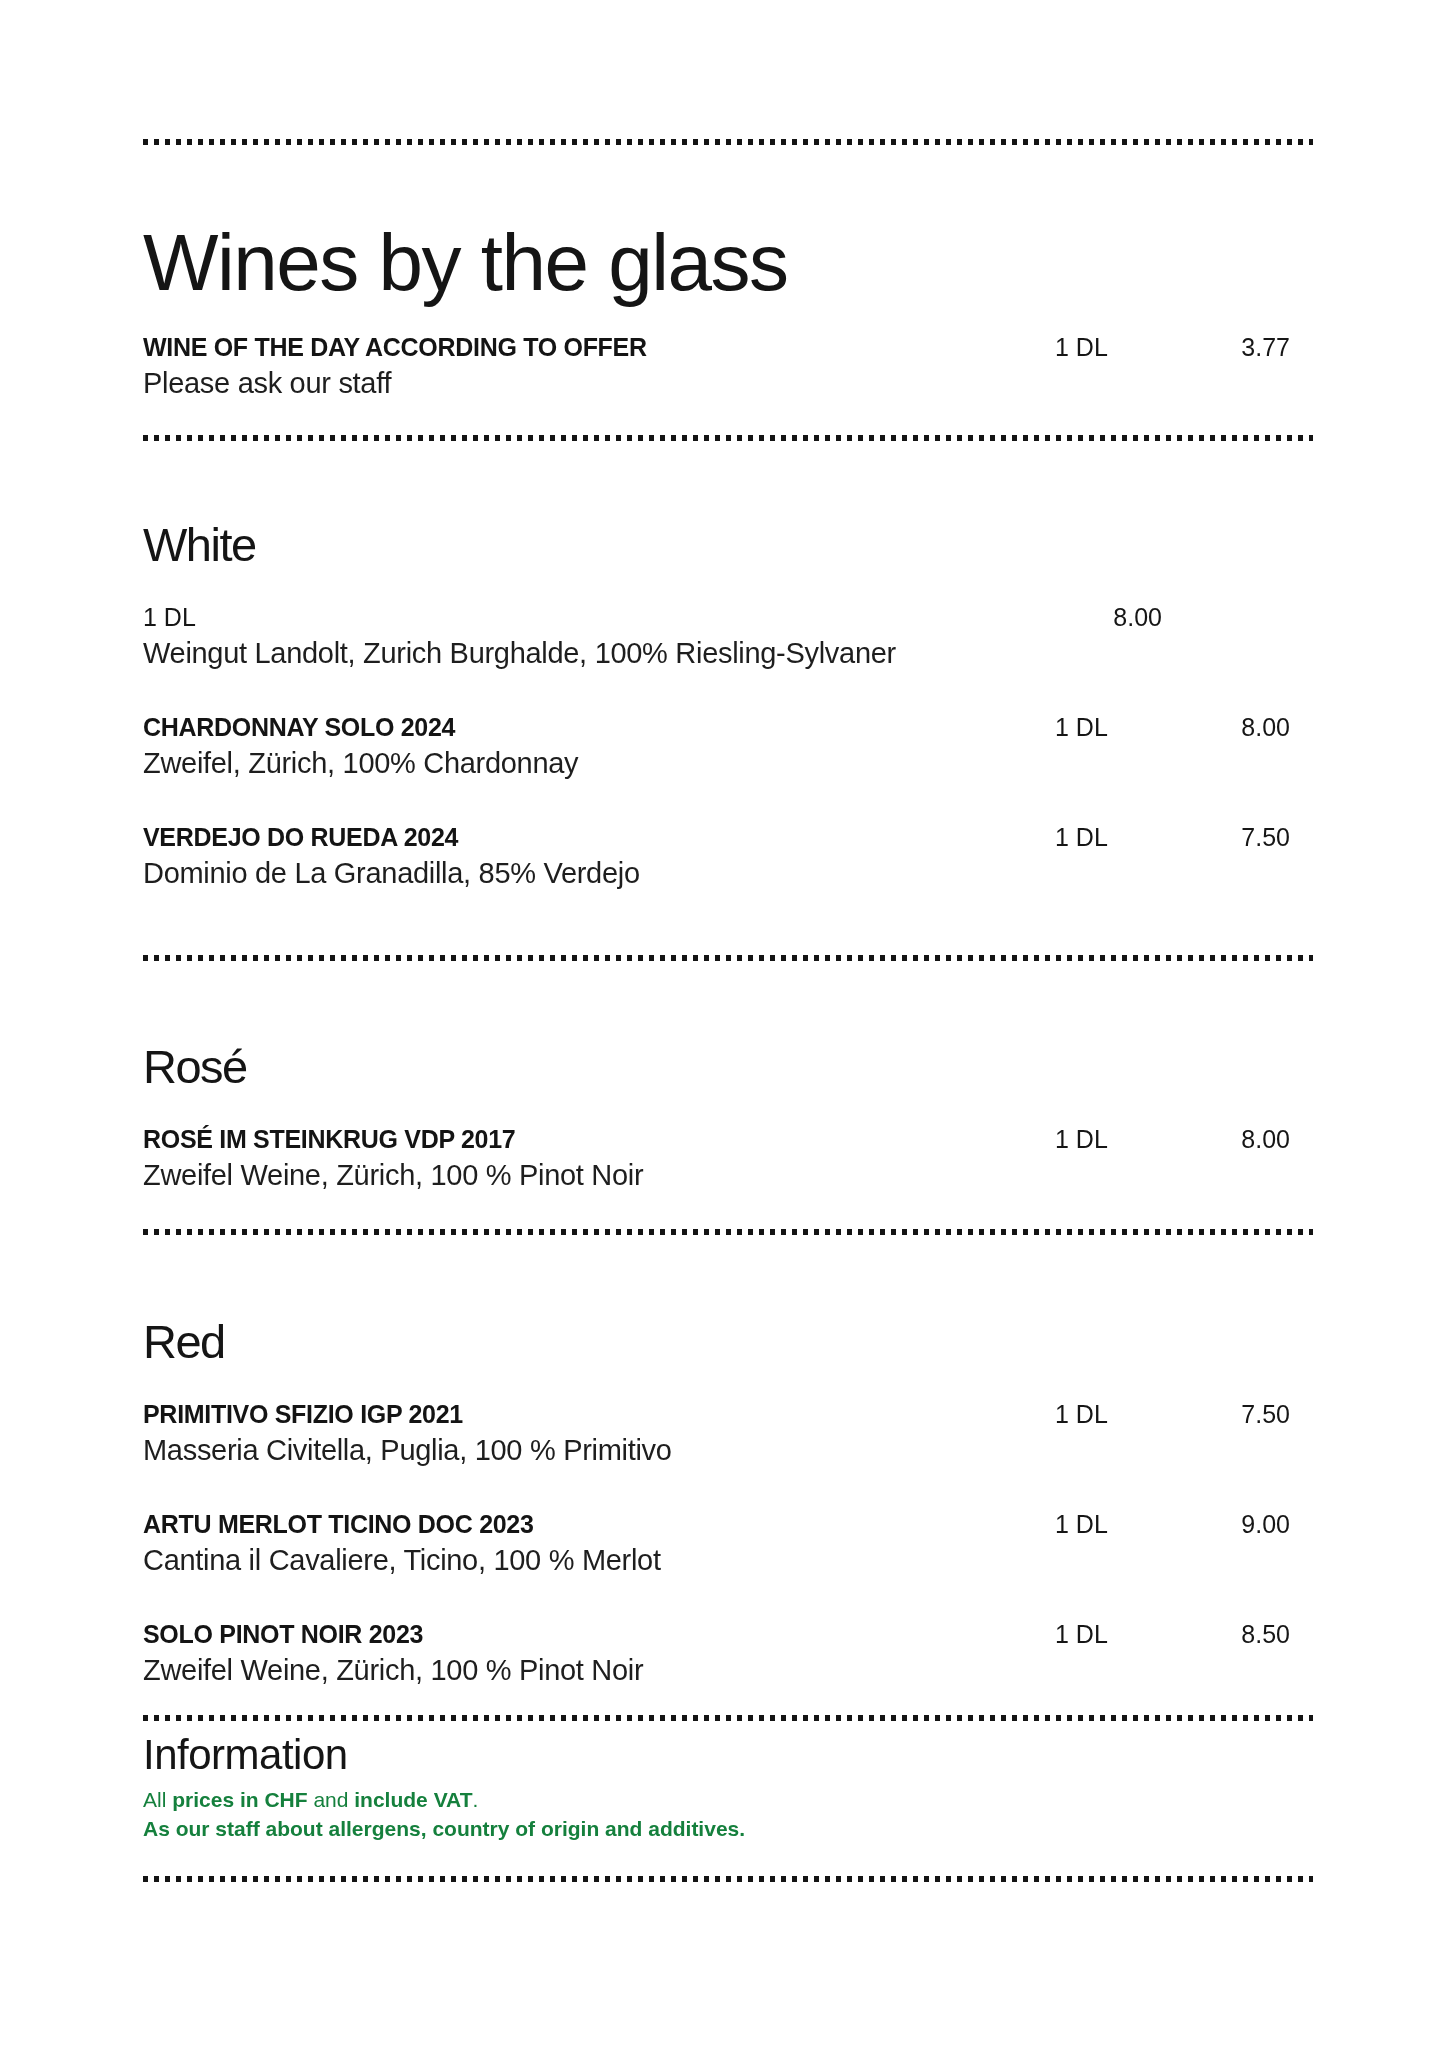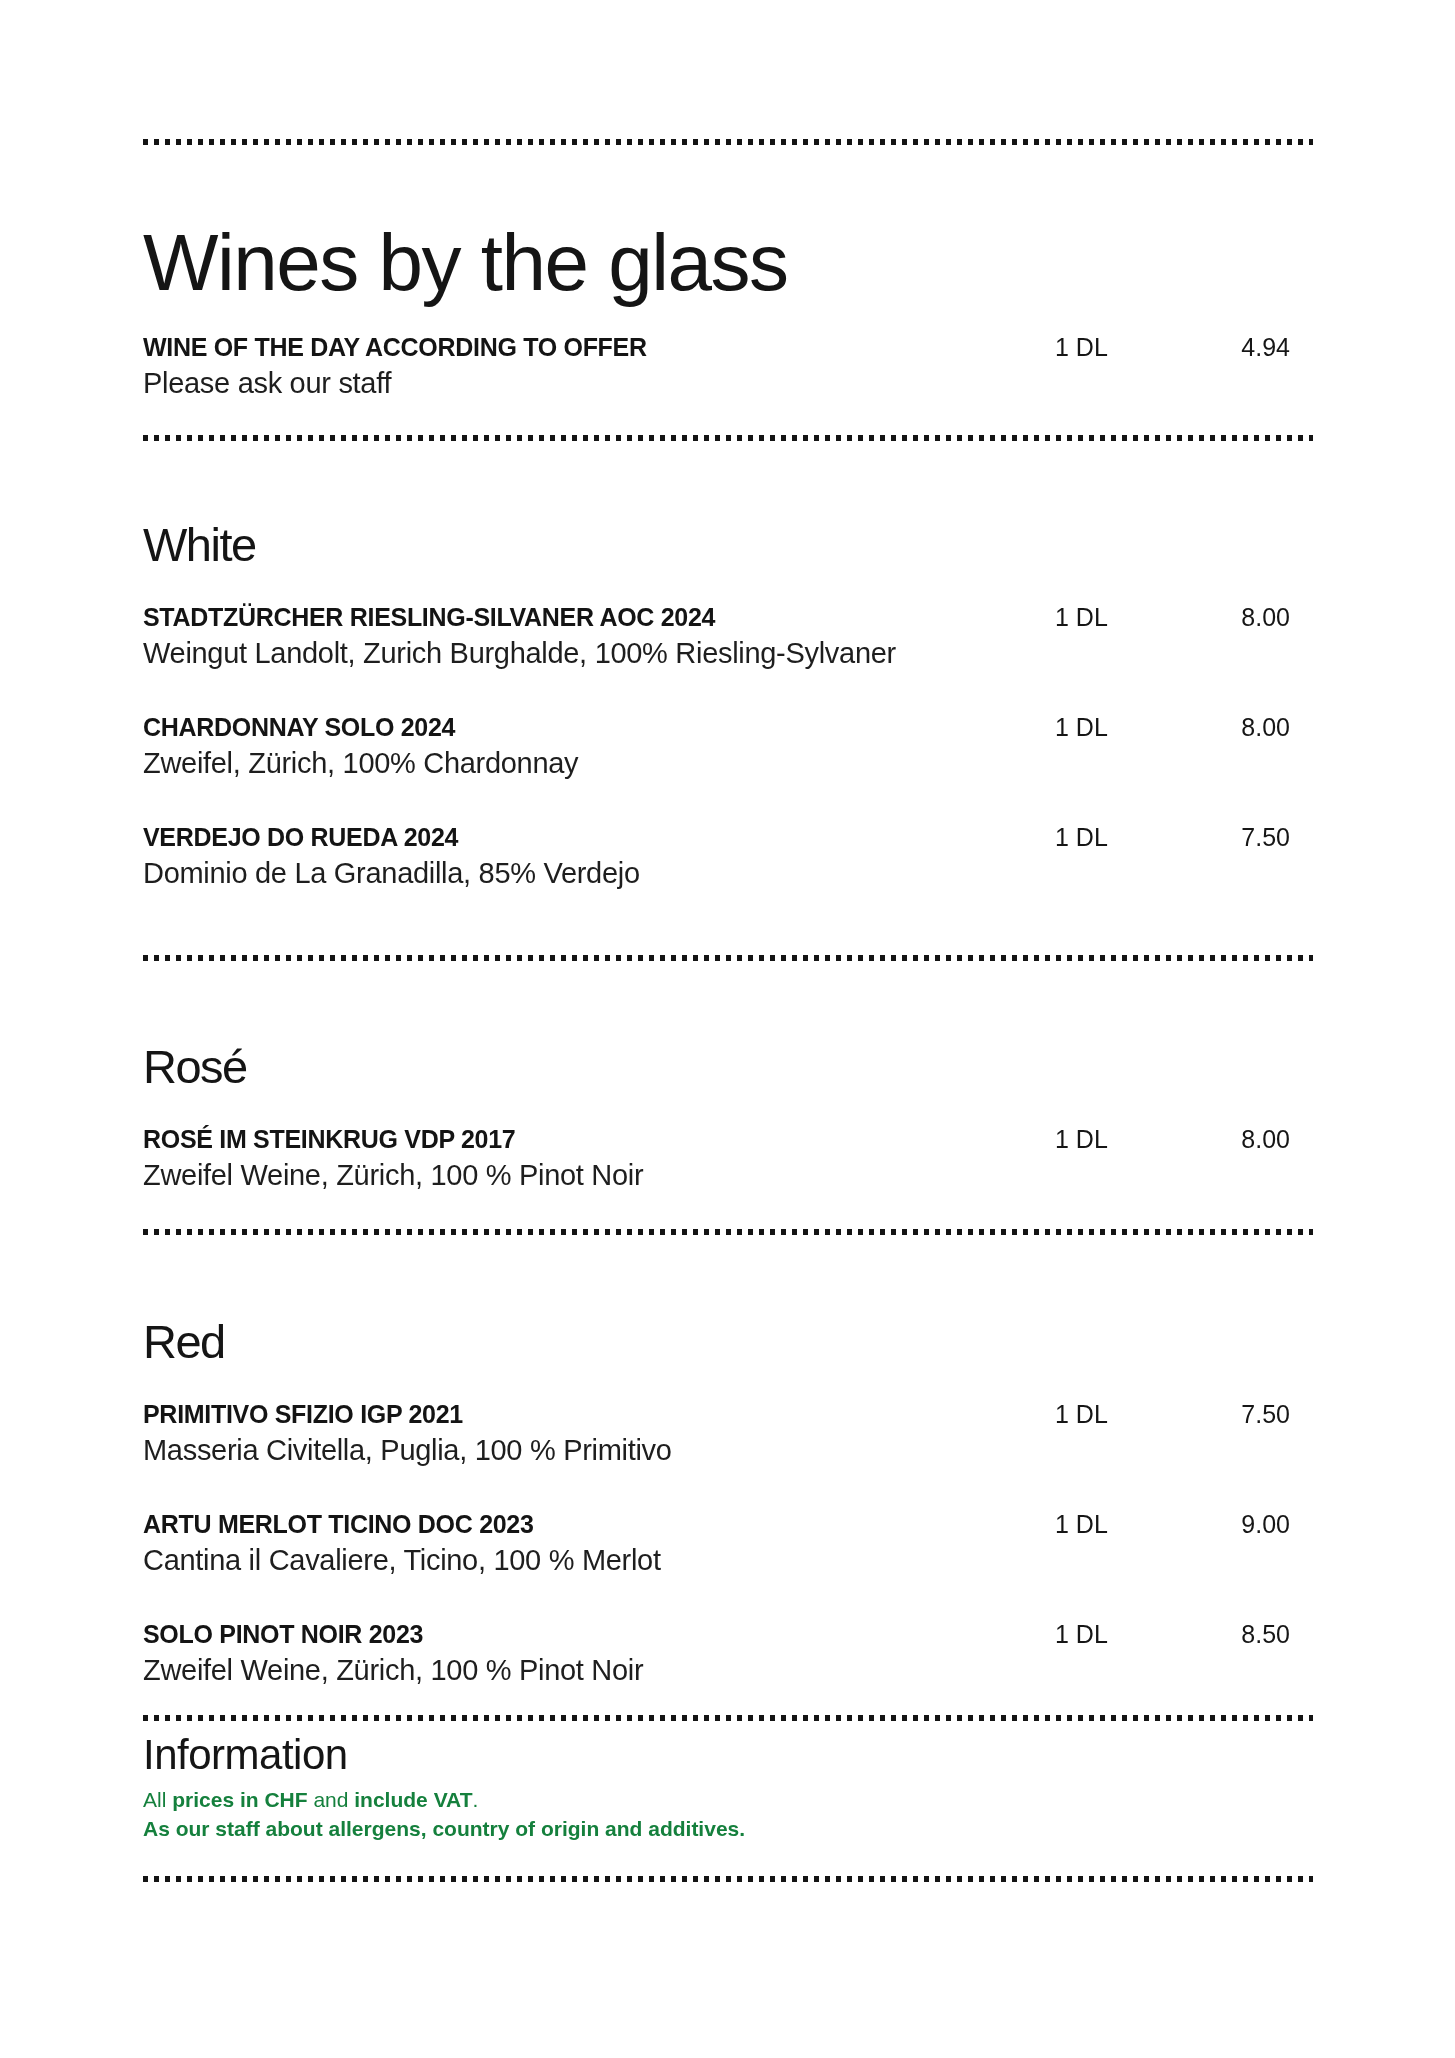--- a/index.html
+++ b/index.html
@@ -108,34 +108,33 @@
   <div class="content">
 
     <div class="divider"></div>
 
     <section class="sec-glass">
       <h1 class="title main">Wines by the glass</h1>
       <div class="item">
         <div class="row">
           <span class="name">WINE OF THE DAY ACCORDING TO OFFER</span>
           <span class="unit">1 DL</span>
-          <span class="price">4.94</span>
+          <span class="price">3.77</span>
         </div>
         <div class="desc">Please ask our staff</div>
       </div>
     </section>
 
     <div class="divider"></div>
 
     <section class="sec-white">
       <h2 class="title">White</h2>
 
       <div class="item">
         <div class="row">
-          <span class="name">STADTZÜRCHER RIESLING-SILVANER AOC 2024</span>
           <span class="unit">1 DL</span>
           <span class="price">8.00</span>
         </div>
         <div class="desc">Weingut Landolt, Zurich Burghalde, 100% Riesling-Sylvaner</div>
       </div>
 
       <div class="item">
         <div class="row">
           <span class="name">CHARDONNAY SOLO 2024</span>
           <span class="unit">1 DL</span>

